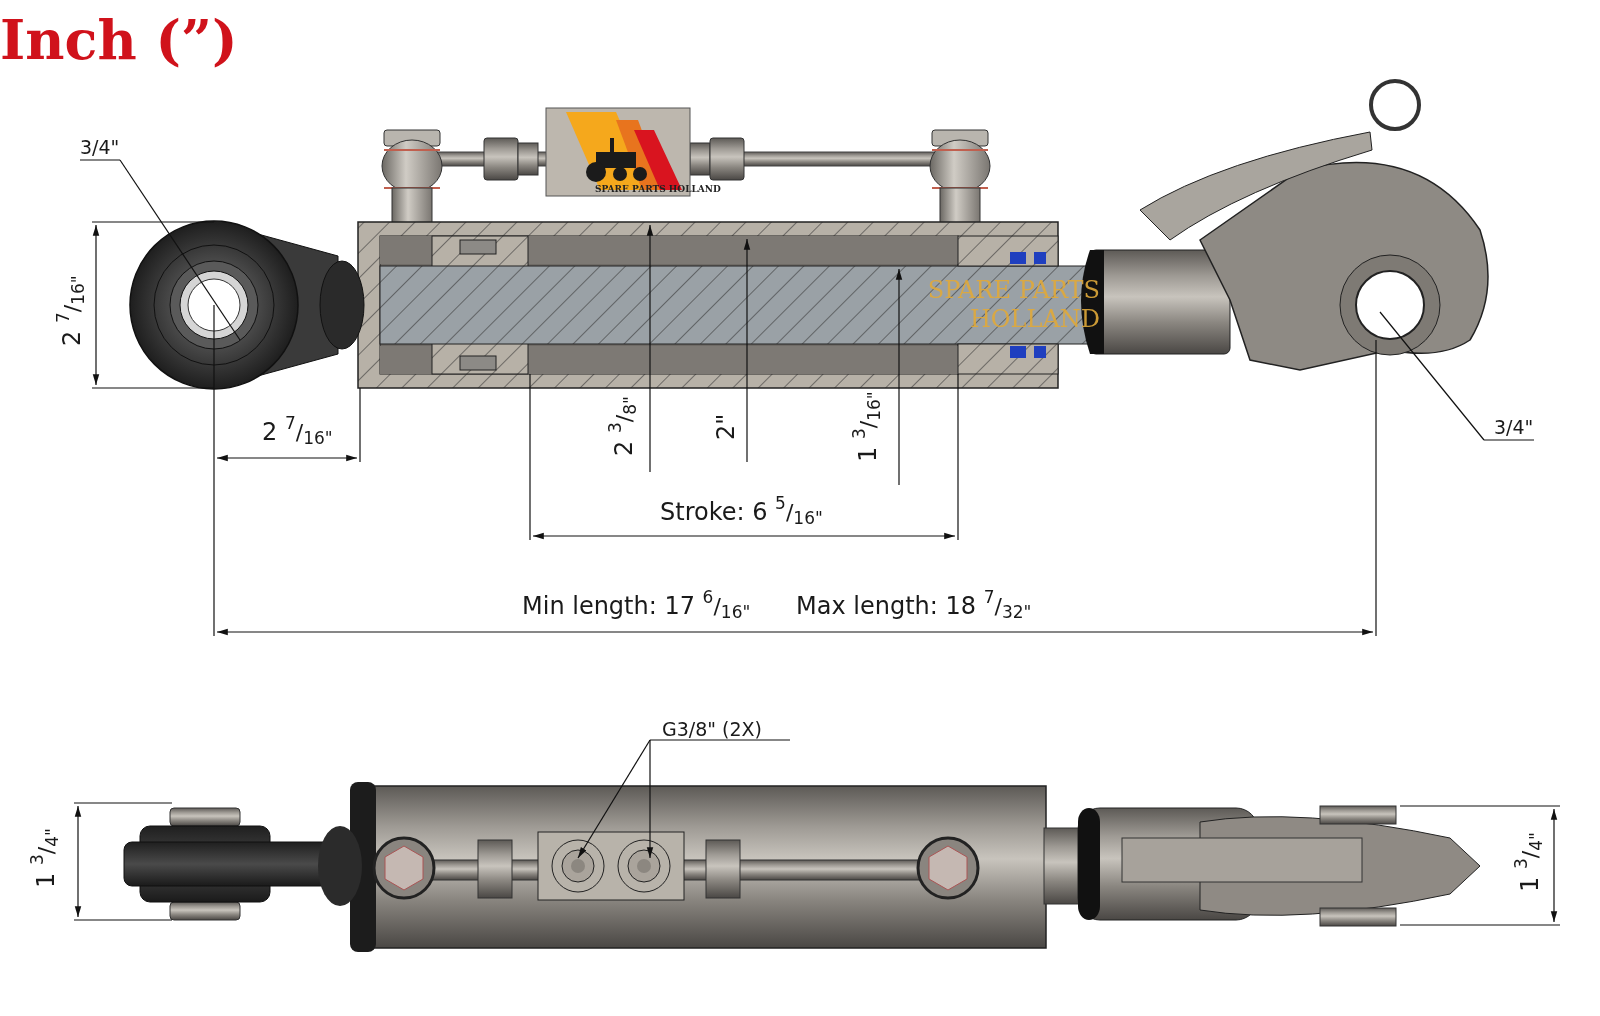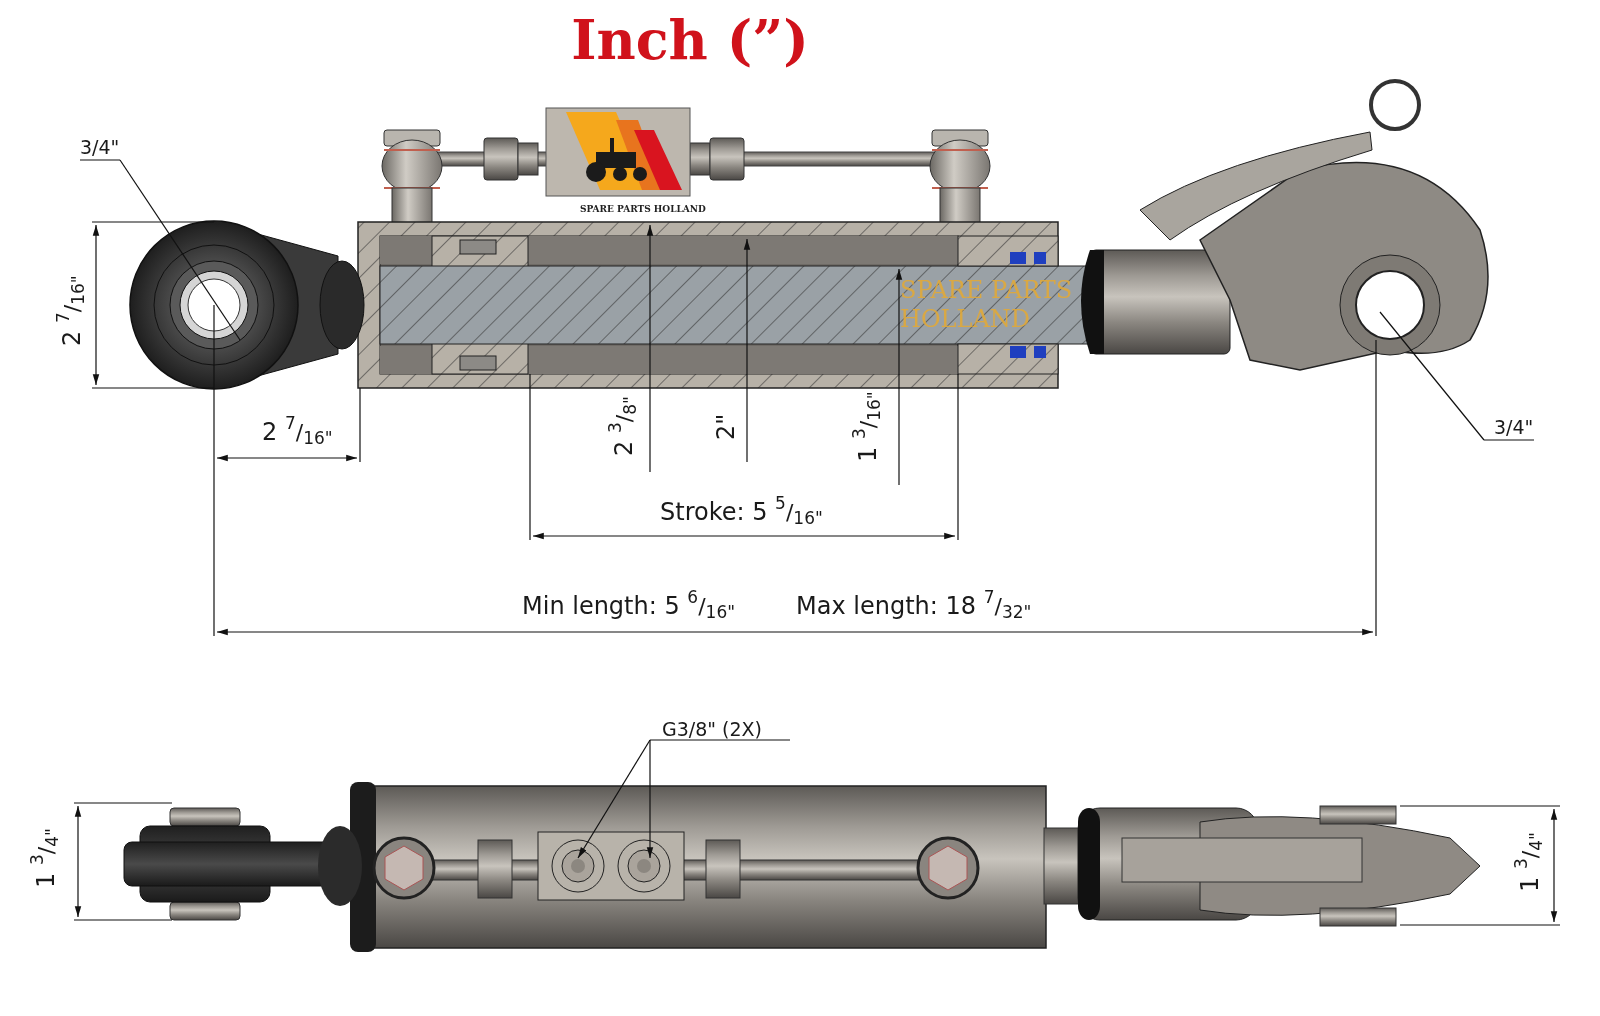--- a/index.html
+++ b/index.html
@@ -1,26 +1,26 @@
 <!DOCTYPE html>
 <html><head>
 <meta charset="utf-8">
 <style>
   html, body { margin: 0; padding: 0; background: #ffffff; }
   body { width: 1600px; height: 1016px; position: relative; overflow: hidden; font-family: "DejaVu Sans", sans-serif; }
   #drawing { position: absolute; left: 0; top: 0; width: 1600px; height: 1016px; }
-  .title { position: absolute; left: 0; top: 8px; width: 1380px; text-align: center; font-family: "DejaVu Serif", serif; font-weight: bold; font-size: 54px; color: #d0121b; }
+  .title { position: absolute; left: 0; top: 8px; width: 1380px; text-align: left; font-family: "DejaVu Serif", serif; font-weight: bold; font-size: 54px; color: #d0121b; }
   .dim { position: absolute; font-family: "DejaVu Sans", sans-serif; color: #1a1a1a; font-size: 24px; white-space: nowrap; }
   .dim .frac-n { font-size: 17px; position: relative; top: -11px; }
   .dim .frac-s { font-size: 22px; }
   .dim .frac-d { font-size: 17px; position: relative; top: 4px; }
   .small { font-size: 19px; }
   .rot { transform-origin: left top; transform: rotate(-90deg); }
   .logo-text { position: absolute; font-family: "DejaVu Serif", serif; font-size: 9px; font-weight: bold; color: #222; }
-  .watermark { position: absolute; font-family: "DejaVu Serif", serif; font-size: 24px; color: #e0a93a; text-align: left; line-height: 29px; opacity: 0.9; }
+  .watermark { position: absolute; font-family: "DejaVu Serif", serif; font-size: 24px; color: #e0a93a; text-align: right; line-height: 29px; opacity: 0.9; }
 </style>
 </head>
 <body>
 
 <div id="drawing">
 <svg width="1600" height="1016" viewBox="0 0 1600 1016" xmlns="http://www.w3.org/2000/svg">
   <defs>
     <pattern id="hatch" width="18" height="18" patternUnits="userSpaceOnUse" patternTransform="rotate(45)">
       <rect width="18" height="18" fill="#b7b1a7"></rect>
       <line x1="0" y1="0" x2="0" y2="18" stroke="#3a3a3a" stroke-width="1.2"></line>
@@ -205,21 +205,21 @@
     <line x1="78" y1="806" x2="78" y2="917" marker-start="url(#arr)" marker-end="url(#arr)"></line>
     <line x1="1400" y1="806" x2="1560" y2="806"></line>
     <line x1="1400" y1="925" x2="1560" y2="925"></line>
     <line x1="1554" y1="809" x2="1554" y2="922" marker-start="url(#arr)" marker-end="url(#arr)"></line>
   </g>
 </svg>
 </div>
 
 <div class="title">Inch (”)</div>
 
-<div class="logo-text" style="left:580px;top:184px;margin-top:20px;">SPARE PARTS HOLLAND</div>
+<div class="logo-text" style="left:595px;top:184px;">SPARE PARTS HOLLAND</div>
 
 <div class="watermark" style="left:900px;top:276px;width:200px;">
   <div>SPARE PARTS</div>
   <div>HOLLAND</div>
 </div>
 
 <div class="dim small" style="left:80px;top:136px;">3/4"</div>
 
 <div class="dim rot" style="left:58px;top:346px;">
   <span>2</span>
@@ -237,26 +237,26 @@
 </div>
 
 <div class="dim rot" style="left:712px;top:440px;">2"</div>
 
 <div class="dim rot" style="left:854px;top:462px;">
   <span>1</span>
   <span class="frac-n">3</span><span class="frac-s">/</span><span class="frac-d">16"</span>
 </div>
 
 <div class="dim" style="left:660px;top:498px;">
-  <span>Stroke: 5</span>
+  <span>Stroke: 6</span>
   <span class="frac-n">5</span><span class="frac-s">/</span><span class="frac-d">16"</span>
 </div>
 
 <div class="dim" style="left:522px;top:592px;">
-  <span>Min length: 5</span>
+  <span>Min length: 17</span>
   <span class="frac-n">6</span><span class="frac-s">/</span><span class="frac-d">16"</span>
 </div>
 
 <div class="dim" style="left:796px;top:592px;">
   <span>Max length: 18</span>
   <span class="frac-n">7</span><span class="frac-s">/</span><span class="frac-d">32"</span>
 </div>
 
 <div class="dim small" style="left:1494px;top:416px;">3/4"</div>
 

